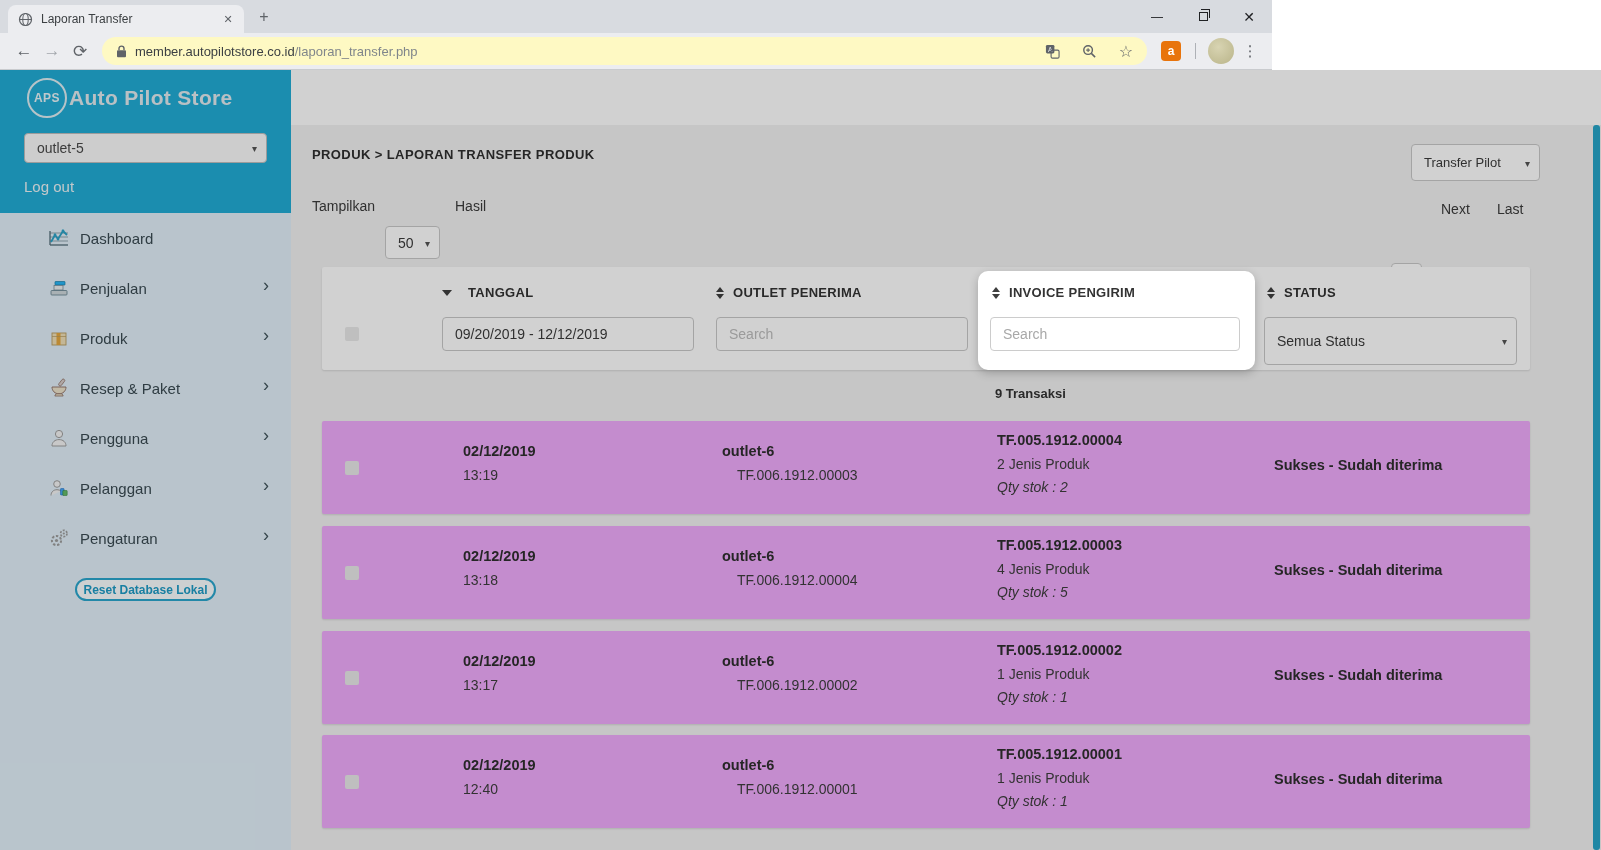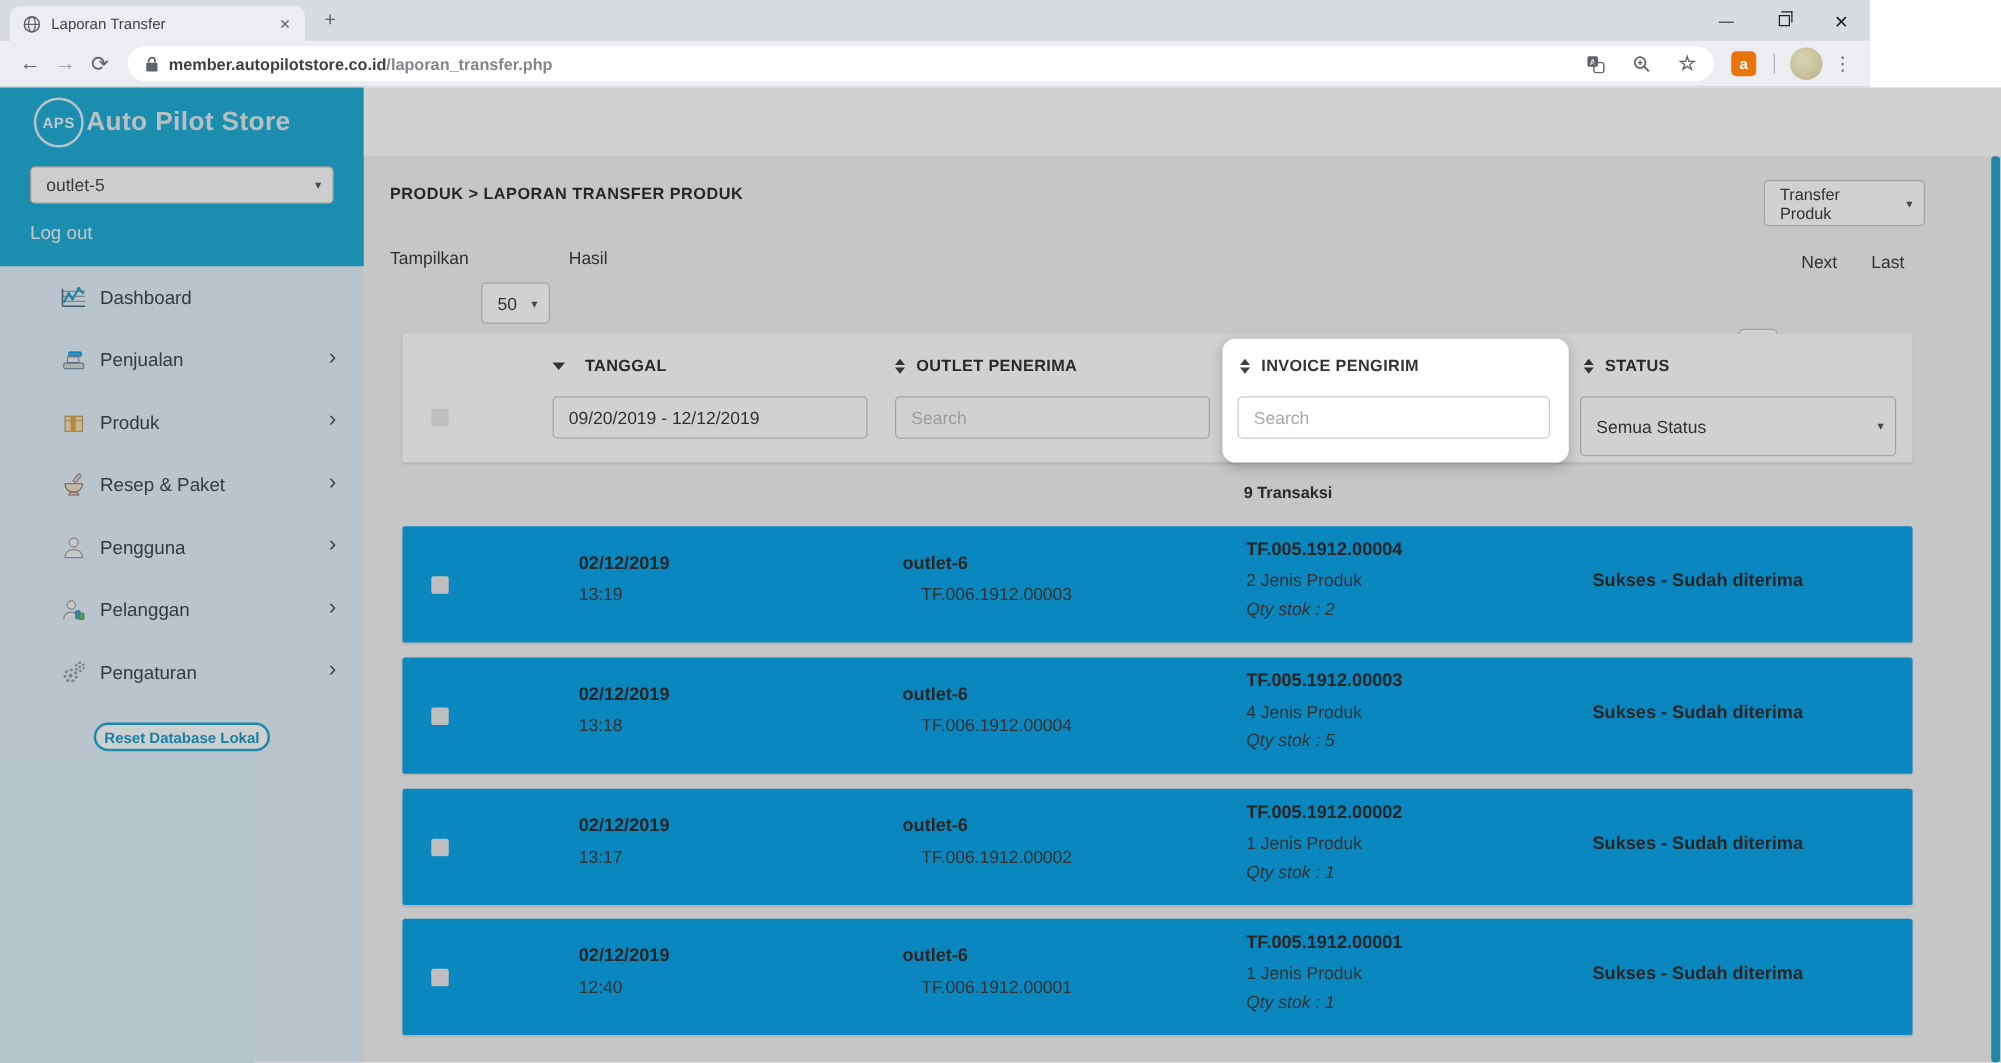--- a/index.html
+++ b/index.html
@@ -1,41 +1,41 @@
 <!DOCTYPE html>
 <html><head>
 <meta charset="utf-8">
 <style>
   * { margin:0; padding:0; box-sizing:border-box; }
   html,body { width:1601px; height:850px; overflow:hidden; background:#fff;
               font-family:"Liberation Sans", sans-serif; }
   .abs { position:absolute; }
 
   
-  .chrome { position:absolute; left:0; top:0; width:1496px; height:70px; }
+  .chrome { position:absolute; left:0; top:0; width:1272px; height:70px; }
   .titlebar { position:absolute; left:0; top:0; right:0; height:33px; background:#D8DBE0; }
   .tab { position:absolute; left:8px; top:5px; width:236px; height:28px; background:#ECEDF0;
          border-radius:8px 8px 0 0; display:flex; align-items:center; gap:8px; padding:0 8px 0 10px; }
   .tab-title { flex:1; font-size:12px; color:#3C4043; white-space:nowrap; overflow:hidden; }
   .tab-close { width:16px; height:16px; font-size:11px; color:#5F6368; display:flex;
                align-items:center; justify-content:center; }
   .newtab { position:absolute; left:252px; top:6px; width:24px; height:22px; text-align:center;
             line-height:22px; font-size:16px; color:#5F6368; }
   .wbtns { position:absolute; right:0; top:0; height:33px; display:flex; }
   .wbtn { width:46px; height:33px; display:flex; align-items:center; justify-content:center;
           color:#202124; font-size:12px; }
   .restore-ic { width:9px; height:9px; border:1px solid #202124; position:relative; }
   .restore-ic::before { content:""; position:absolute; left:1px; top:-4px; width:8px; height:8px;
           border-top:1px solid #202124; border-right:1px solid #202124; }
   .toolbar { position:absolute; left:0; top:33px; right:0; height:37px; background:#ECEDF0;
              display:flex; align-items:center; padding:0 10px; border-bottom:1px solid #C9CBCE; }
   .nav-ic { width:28px; text-align:center; font-size:17px; color:#5F6368; }
   .nav-ic.fwd { color:#A3A7AC; }
-  .omnibox { height:28px; flex:1; background:#ffffff; border-radius:14px; margin:0 8px;
-             display:flex; align-items:center; padding:0 14px; gap:8px; min-width:0;font-weight:bold; }
+  .omnibox { height:28px; flex:1; background:#fef9c3; border-radius:14px; margin:0 8px;
+             display:flex; align-items:center; padding:0 14px; gap:8px; min-width:0; }
   .url { font-size:13px; color:#3C4043; white-space:nowrap; }
   .url .path { color:#80868B; }
   .omni-spacer { flex:1; }
   .omni-ic { color:#5F6368; font-size:14px; margin-left:14px; display:flex; align-items:center; }
   .ext-bag { width:20px; height:20px; background:#E8740C; border-radius:4px; color:#fff;
              font-size:12px; font-weight:bold; text-align:center; line-height:20px; margin:0 6px; }
   .sep { width:1px; height:16px; background:#AEB1B6; margin:0 8px; }
   .avatar { width:26px; height:26px; border-radius:50%;
             background:radial-gradient(circle at 40% 35%, #D8D4B2, #B9B489); margin:0 4px; }
   .dots { font-size:15px; color:#5F6368; width:24px; text-align:center; }
@@ -101,21 +101,21 @@
   .col-invoice { position:absolute; left:668px; top:0; width:253px; height:103px; z-index:6; }
   .col-invoice::before { content:""; position:absolute; left:-12px; right:-12px; top:4px; bottom:0;
           background:#FFFFFF; border-radius:10px; box-shadow:0 3px 10px rgba(0,0,0,.22); z-index:0; }
   .col-invoice .hl-row { position:absolute; left:2px; top:18px; z-index:1; }
   .col-invoice .inp { position:absolute; left:0; top:50px; width:250px; z-index:1; border-color:#CCC; }
   .col-invoice .inp::placeholder { color:#A8A8A8; }
 
   .count { position:absolute; left:704px; top:316px; font-size:13px; font-weight:bold; color:#333; }
 
   
-  .trow { position:absolute; left:31px; width:1208px; height:93px; background:#0ea5e9;
+  .trow { position:absolute; left:31px; width:1208px; height:93px; background:#f0abfc;
           border-radius:2px; box-shadow:0 1px 2px rgba(0,0,0,.12); }
   .trow .chk { position:absolute; left:23px; top:40px; }
   .c-bold { font-size:14.5px; font-weight:bold; color:#2F2F2F; position:absolute; }
   .c-sub  { font-size:14px; color:#3E3E3E; position:absolute; }
   .p-date  { left:141px; top:22px; } .p-time { left:141px; top:46px; }
   .p-out   { left:400px; top:22px; } .p-oinv { left:415px; top:46px; }
   .p-inv   { left:675px; top:11px; } .p-jenis{ left:675px; top:35px; } .p-qty { left:675px; top:58px;font-style:italic; }
   .p-stat  { left:952px; top:36px; }
 
   .scrollbar { position:absolute; right:1px; top:55px; width:7px; height:725px; background:#26A5C9;
@@ -292,21 +292,21 @@
       </div>
     </div>
     <div class="reset-btn">Reset Database Lokal</div>
   </div>
 
   <div class="main">
     <div class="topband"></div>
     <div class="crumb">PRODUK &gt; LAPORAN TRANSFER PRODUK</div>
 
     <div class="sel abs t-keluar">
-      <span>Transfer Produk</span>
+      <span>Transfer Pilot</span>
       <span class="caret">▾</span>
     </div>
 
     <span class="lbl-plain" style="left:21px; top:128px;">Tampilkan</span>
     <div class="sel abs show-sel">
       <span>50</span>
       <span class="caret">▾</span>
     </div>
     <span class="lbl-plain" style="left:164px; top:128px;">Hasil</span>
 

